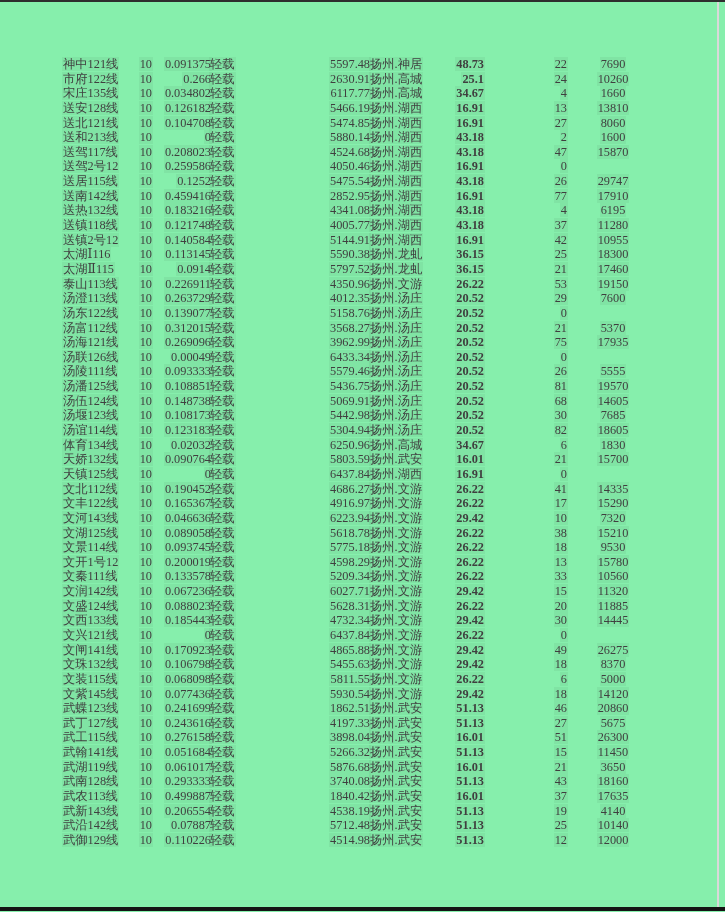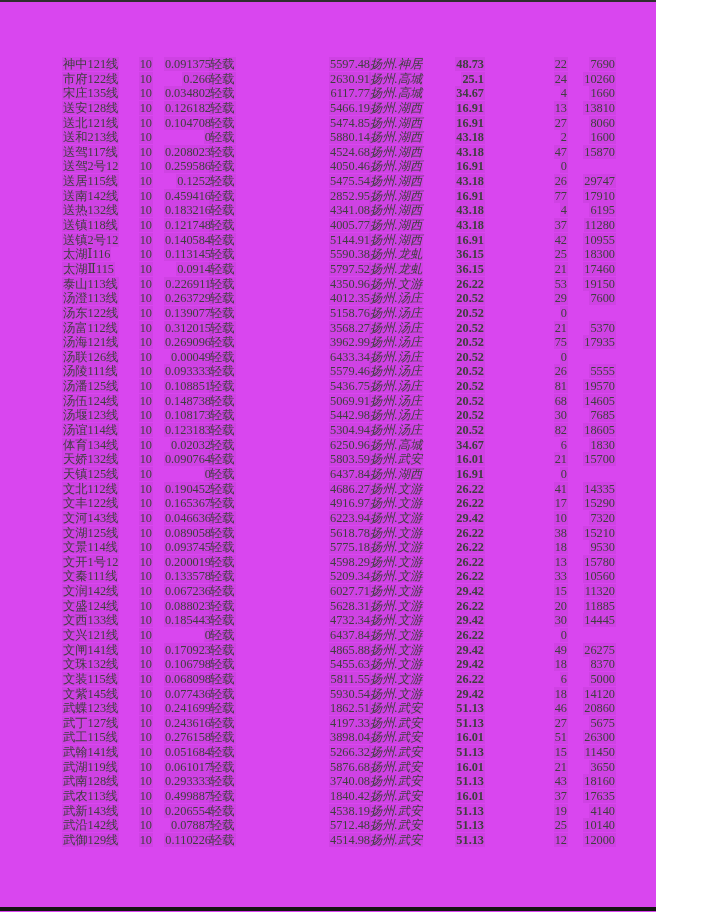--- a/index.html
+++ b/index.html
@@ -1,35 +1,35 @@
 <!DOCTYPE html>
 <html><head>
 <meta charset="utf-8">
 <style>
   html,body{margin:0;padding:0;background:#ffffff;}
-  .screen{position:relative;width:656px;height:912px;background:#d946ef;overflow:hidden;
+  .screen{position:relative;width:725px;height:912px;background:#86efac;overflow:hidden;
           font-family:"Liberation Serif","DejaVu Serif",serif;color:#3f3f3f;}
   .edge-top{position:absolute;top:0;left:0;width:725px;height:2px;background:#2e2e2e;}
   .edge-bottom{position:absolute;top:907px;left:0;width:725px;height:4px;background:#141414;}
   .edge-right{position:absolute;top:2px;left:717px;width:2px;height:905px;background:#d9d9d9;}
   .table{position:absolute;top:57px;left:0;width:717px;}
   .row{position:relative;height:14.65px;}
   .cell{position:absolute;top:0;height:14.65px;font-size:12.3px;line-height:14.6px;white-space:nowrap;}
   .num{text-align:right;}
   .cell .t{background:rgba(0,0,0,0.045);padding:0 1px;}
   .cell .t:empty{background:none;padding:0;}
   .c1{left:62px;width:84px;overflow:hidden;}
   .c2{left:118px;width:35px;}
   .c3{left:156px;width:56px;}
   .c4{left:209px;width:42px;}
   .c5{left:258px;width:113px;}
-  .c6{left:369px;width:96px;font-style:italic;}
+  .c6{left:369px;width:96px;}
   .c7{left:424px;width:61px;font-weight:bold;}
   .c8{left:505px;width:63px;}
-  .c9{left:546px;width:70px;}
+  .c9{left:578px;width:70px;text-align:center;}
 </style>
 </head>
 <body>
 
 <div class="screen">
   <div class="edge-top"></div>
   <div class="edge-right"></div>
   <div class="edge-bottom"></div>
   <div class="table" id="data-table">
       <div class="row">

